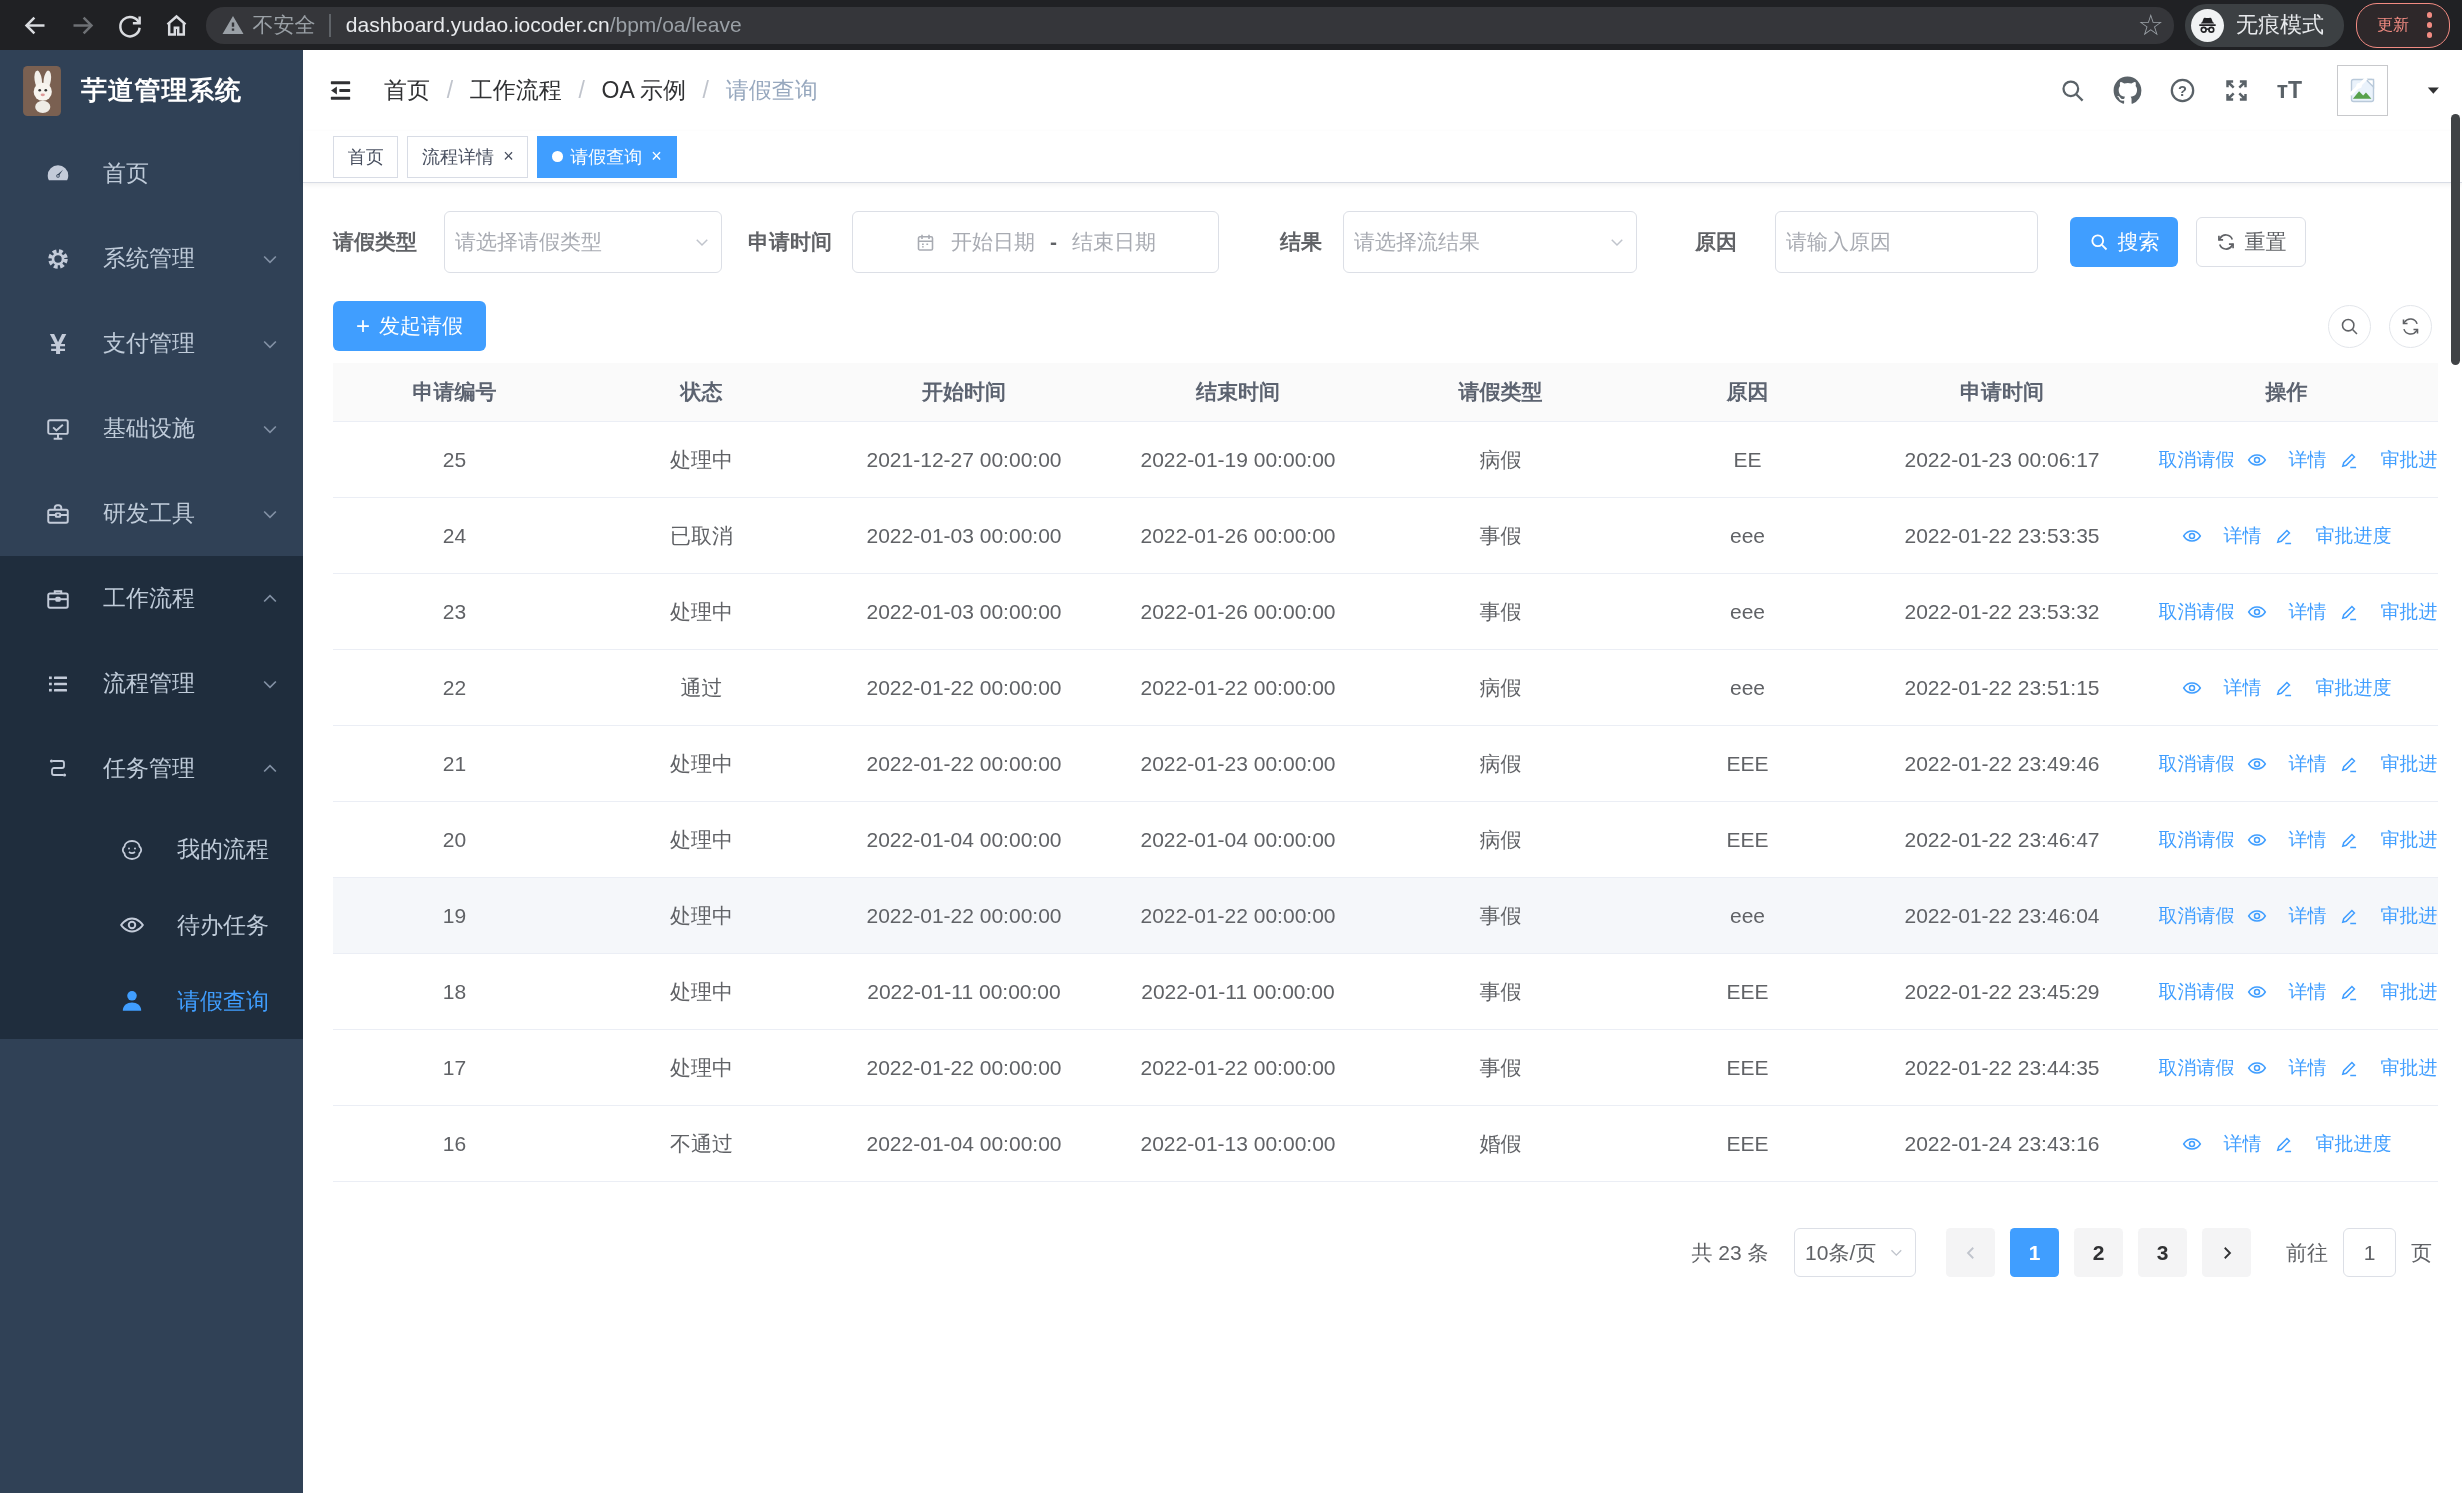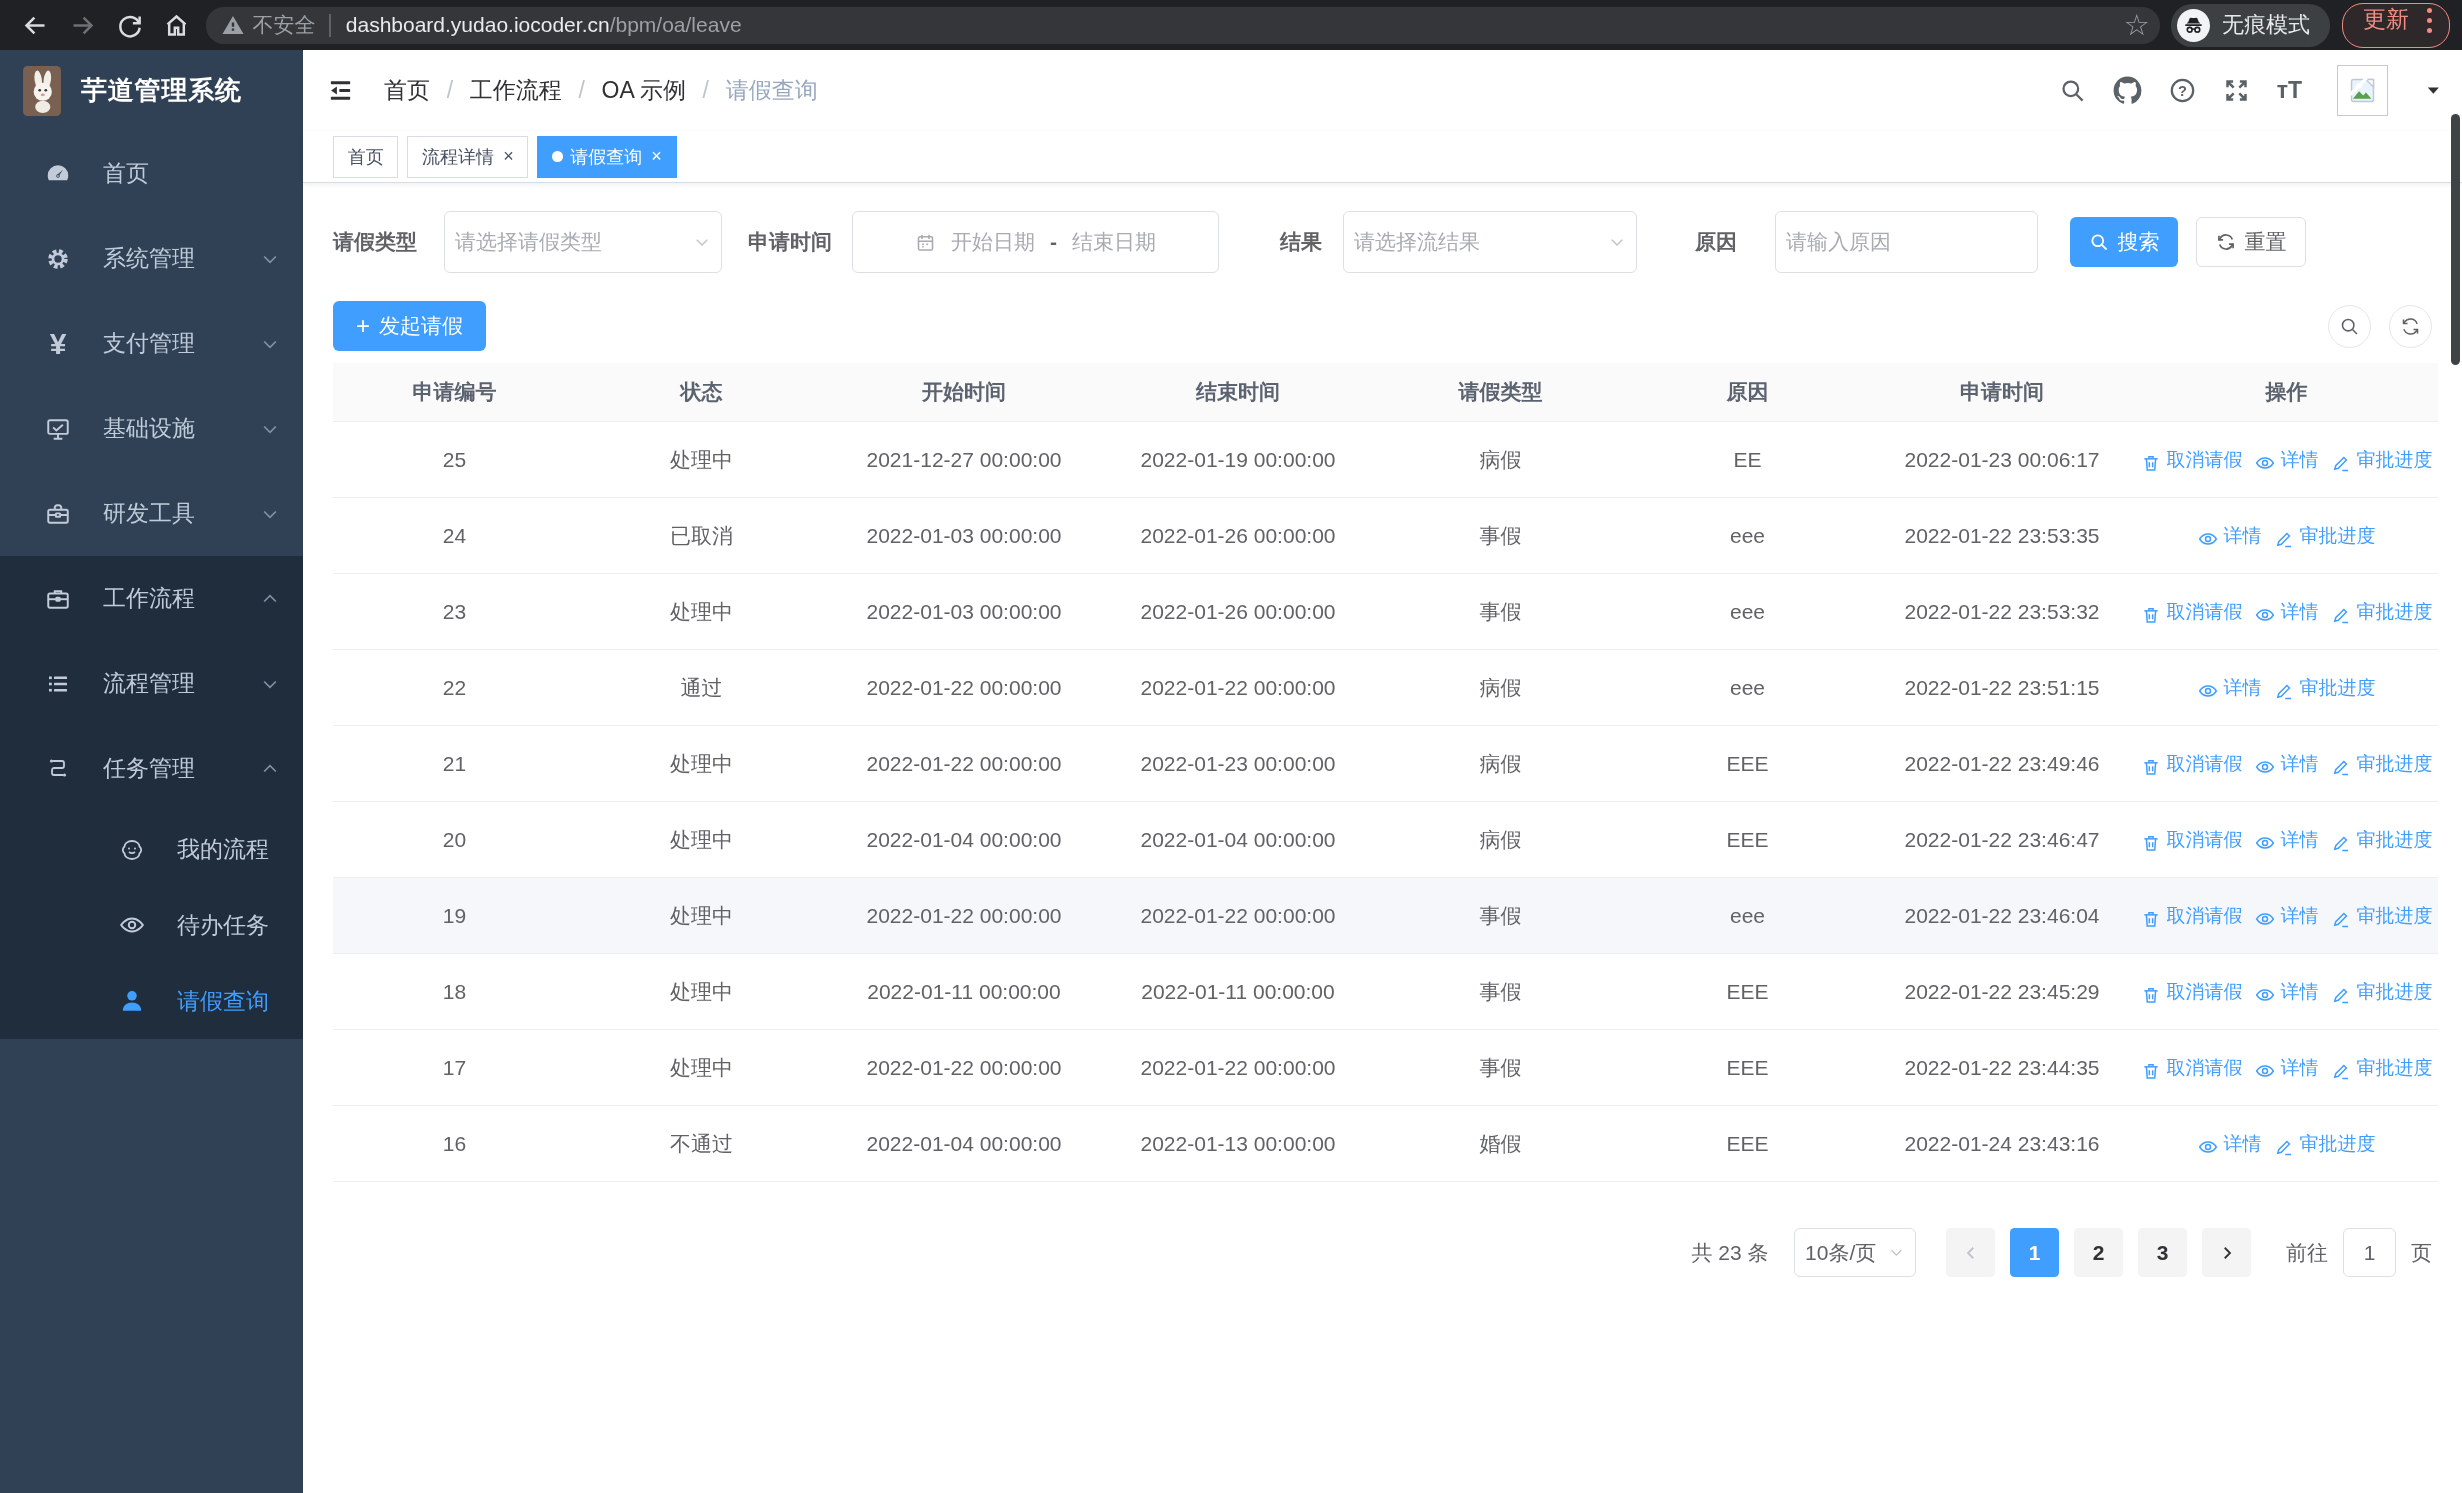--- a/index.html
+++ b/index.html
@@ -16,21 +16,21 @@
   .sec-label{color:#9aa0a6;margin:0 13.7px 0 7.6px;font-size:21px;}
   .url-sep{width:1.5px;height:23px;background:#5f6368;margin-right:15px;}
   .url-host{color:#e8eaed;}
   .url-path{color:#9aa0a6;}
   .url-spacer{flex:1;}
   .star{color:#9aa0a6;font-size:29px;line-height:1;}
   .incog-chip{height:43px;background:#3c4043;border-radius:21px;display:flex;align-items:center;
     gap:12px;padding:0 20px 0 6px;color:#e8eaed;font-size:22px;flex:0 0 auto;}
   .incog-ball{width:33px;height:33px;border-radius:50%;background:#f1f3f4;display:flex;align-items:center;justify-content:center;}
   .update-pill{height:43px;border:1.5px solid #f28b82;background:rgba(242,139,130,.07);border-radius:21px;
-    display:flex;align-items:flex-start;gap:10.6px;padding:0 9px 0 20px;color:#f28b82;font-size:23px;margin-left:12px;flex:0 0 auto;}
+    display:flex;align-items:center;gap:10.6px;padding:0 9px 0 20px;color:#f28b82;font-size:16px;margin-left:12px;flex:0 0 auto;}
   .kebab{display:flex;flex-direction:column;gap:4.6px;padding:4.6px 7.6px;}
   .kebab i{width:5.3px;height:5.3px;border-radius:50%;background:#f28b82;display:block;}
 
   
   .app{display:flex;height:1443px;}
   .sidebar{width:303px;flex:0 0 303px;background:#304156;color:#bfcbd9;overflow:hidden;}
   .main{flex:1;display:flex;flex-direction:column;background:#fff;min-width:0;}
 
   
   .logo{height:81px;display:flex;align-items:center;gap:20px;padding-left:23px;}
@@ -84,21 +84,21 @@
   .circle-btn{width:43px;height:43px;border-radius:50%;border:1.5px solid #e3e6eb;background:#fff;color:#606266;
     display:flex;align-items:center;justify-content:center;cursor:pointer;box-sizing:border-box;}
 
   
   .table-wrap{margin:12px 30px 0 30px;}
   table{width:100%;border-collapse:collapse;table-layout:fixed;}
   th{height:56px;background:#fafafa;font-size:21px;font-weight:700;color:#5c6370;border-bottom:1.5px solid #ebeef5;}
   td{height:73px;font-size:21px;color:#606266;text-align:center;border-bottom:1.5px solid #ebeef5;
      overflow:hidden;white-space:nowrap;}
   tr.hover td{background:#f5f7fa;}
-  .alink{display:inline-flex;align-items:flex-end;gap:6px;color:#409eff;font-size:19px;cursor:pointer;white-space:nowrap;}
+  .alink{display:inline-flex;align-items:center;gap:22px;color:#409eff;font-size:19px;cursor:pointer;white-space:nowrap;}
   .alinks{display:flex;align-items:center;justify-content:center;gap:12px;}
 
   
   .pagination{display:flex;align-items:center;justify-content:flex-end;gap:15px;margin:46px 30px 0 30px;
     font-size:21px;color:#606266;}
   .psize{width:122px;height:49px;border:1.5px solid #dcdfe6;border-radius:6px;display:flex;align-items:center;
     justify-content:center;gap:12px;color:#606266;box-sizing:border-box;cursor:pointer;}
   .pbtn{min-width:49px;height:49px;border-radius:4.6px;background:#f4f4f5;display:flex;align-items:center;
     justify-content:center;font-weight:700;color:#303133;cursor:pointer;}
   .pbtn.nav{color:#303133;}

